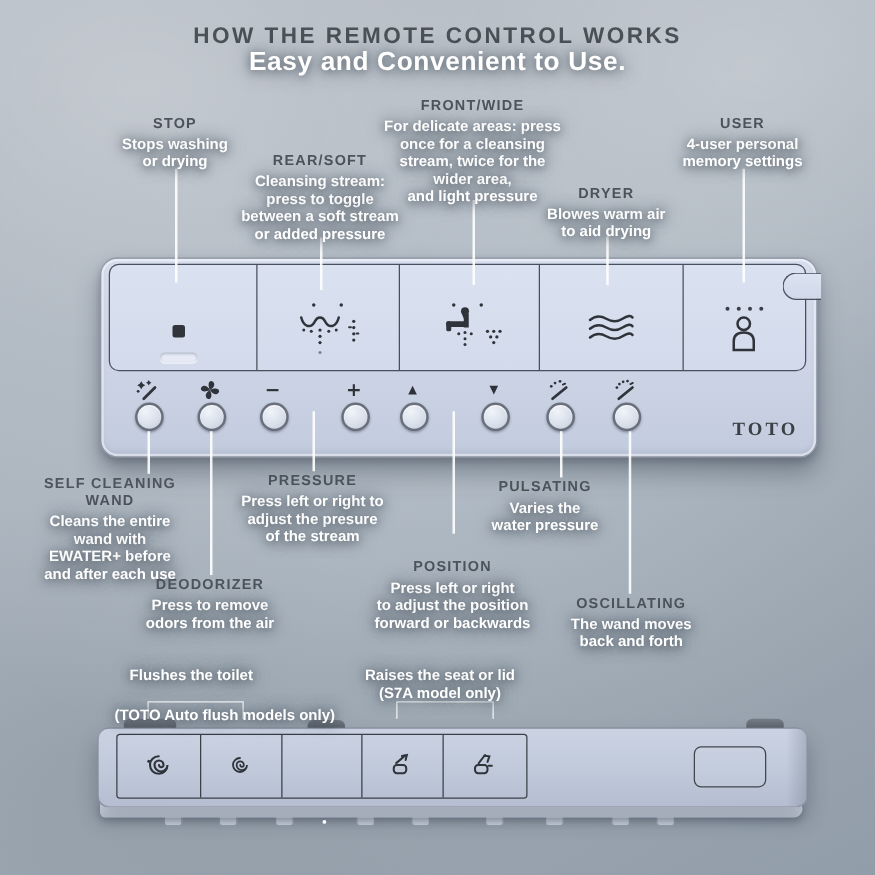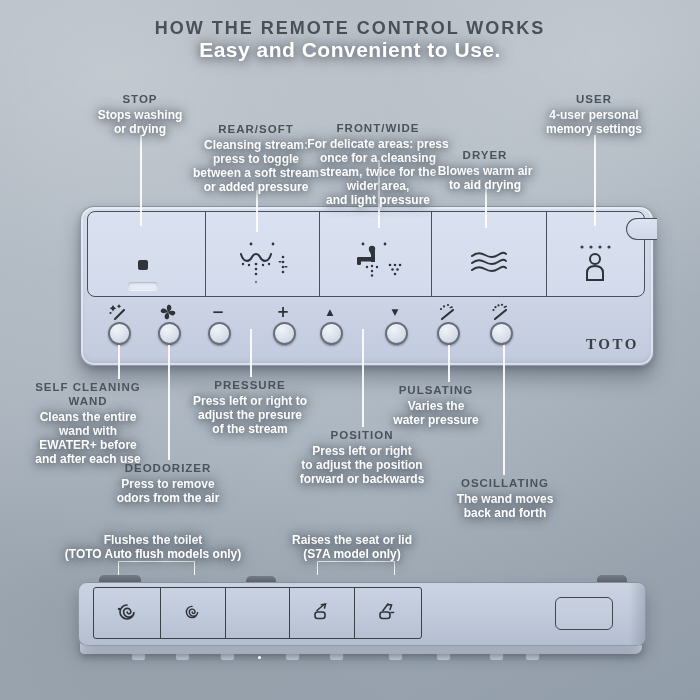--- a/index.html
+++ b/index.html
@@ -90,21 +90,21 @@
     <div class="b">Stops washing
 or drying</div>
   </div>
   <div class="abs lbl" style="left:256px;top:123px;width:160px;">
     <div class="h">REAR/SOFT</div>
     <div class="b">Cleansing stream:
 press to toggle
 between a soft stream
 or added pressure</div>
   </div>
-  <div class="abs lbl" style="left:378px;top:79px;width:180px;margin-top:43px;">
+  <div class="abs lbl" style="left:378px;top:79px;width:180px;">
     <div class="h">FRONT/WIDE</div>
     <div class="b">For delicate areas: press
 once for a cleansing
 stream, twice for the
 wider area,
 and light pressure</div>
   </div>
   <div class="abs lbl" style="left:485px;top:149px;width:140px;">
     <div class="h">DRYER</div>
     <div class="b">Blowes warm air
@@ -280,40 +280,40 @@
     <div class="h">PRESSURE</div>
     <div class="b">Press left or right to
 adjust the presure
 of the stream</div>
   </div>
   <div class="abs lbl" style="left:168px;top:462px;width:150px;">
     <div class="h">DEODORIZER</div>
     <div class="b">Press to remove
 odors from the air</div>
   </div>
-  <div class="abs lbl" style="left:362px;top:429px;width:160px;">
+  <div class="abs lbl" style="left:362px;top:448px;width:160px;">
     <div class="h">POSITION</div>
     <div class="b">Press left or right
 to adjust the position
 forward or backwards</div>
   </div>
   <div class="abs lbl" style="left:436px;top:384px;width:120px;">
     <div class="h">PULSATING</div>
     <div class="b">Varies the
 water pressure</div>
   </div>
   <div class="abs lbl" style="left:505px;top:477px;width:130px;">
     <div class="h">OSCILLATING</div>
     <div class="b">The wand moves
 back and forth</div>
   </div>
 
   <div class="abs lbl" style="left:153px;top:533px;width:230px;">
     <div class="b" style="margin-top:0;">Flushes the toilet</div>
-    <div class="b" style="margin-top:0;">(TOTO Auto flush models only)</div>
+    <div class="b" style="margin-top:18px;text-align:right;">(TOTO Auto flush models only)</div>
   </div>
   <div class="abs lbl" style="left:352px;top:533px;width:200px;">
     <div class="b" style="margin-top:0;">Raises the seat or lid</div>
     <div class="b" style="margin-top:0;">(S7A model only)</div>
   </div>
   <div class="abs bracket" style="left:118px;top:561px;width:75px;height:13px;"></div>
   <div class="abs bracket" style="left:317px;top:561px;width:76px;height:13px;"></div>
 
   <div class="abs bump" style="left:99px;top:575px;width:42px;height:12px;"></div>
   <div class="abs bump" style="left:246px;top:576px;width:30px;height:10px;"></div>

